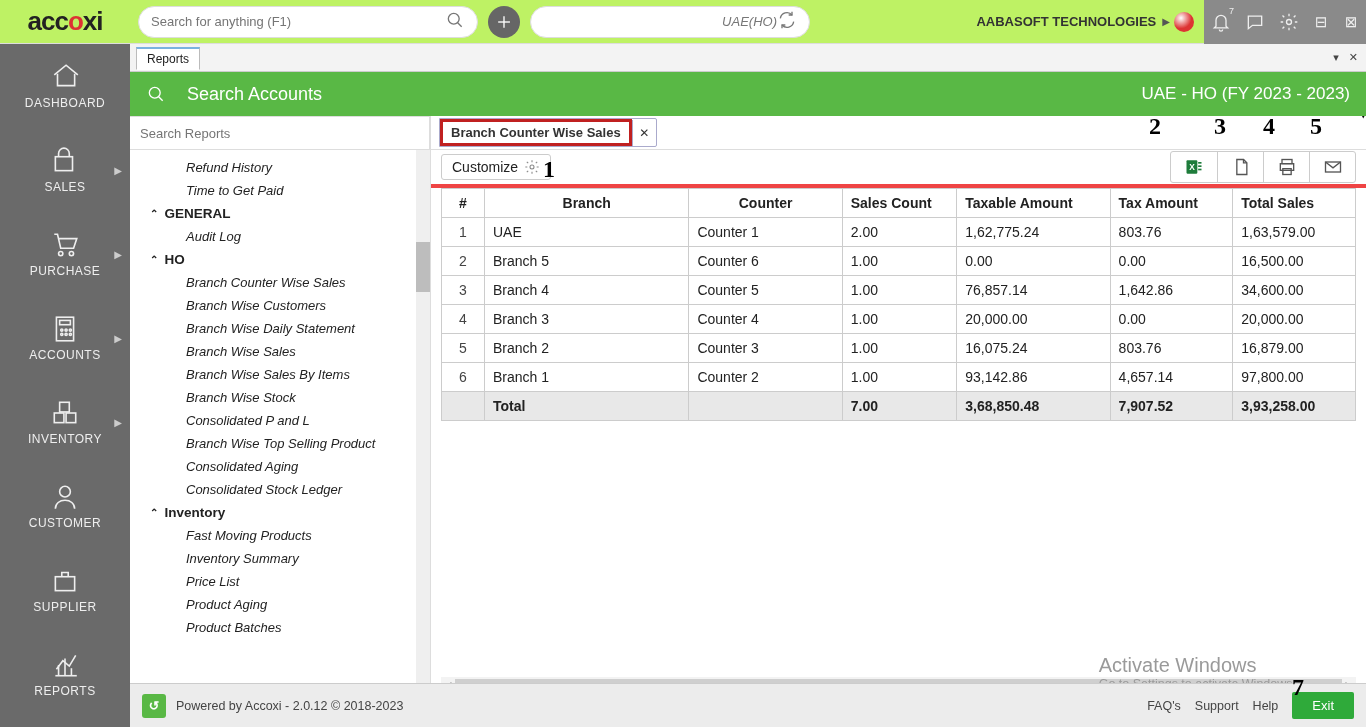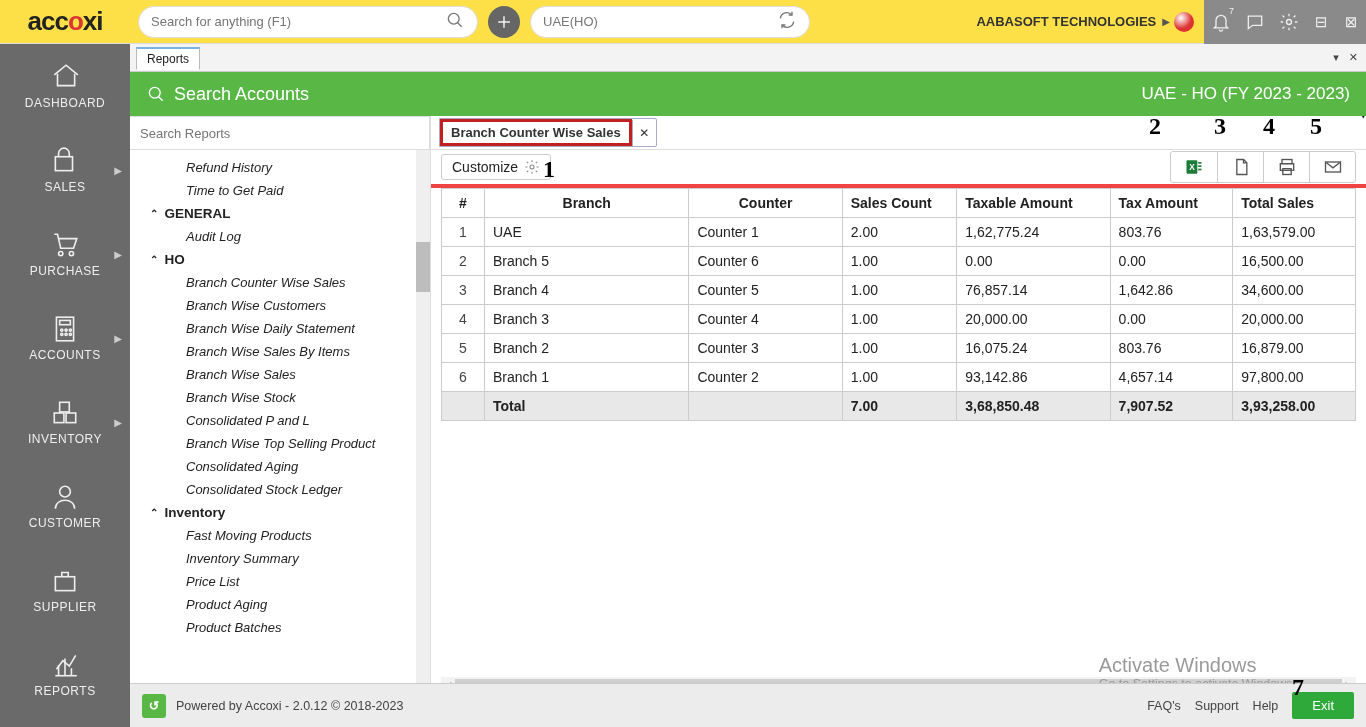--- a/index.html
+++ b/index.html
@@ -1,26 +1,26 @@
 <!DOCTYPE html>
 <html><head>
 <meta charset="utf-8">
 <style>
   * { box-sizing: border-box; margin: 0; padding: 0; }
   body { font-family: "Segoe UI", Arial, sans-serif; font-size: 13px; color: #222; background: #e9e9e9; width: 1366px; height: 727px; overflow: hidden; position: relative; }
 
   
-  .topbar { display: flex; align-items: center; height: 44px; background: #fde047; border-bottom: 1px solid #ddd; }
+  .topbar { display: flex; align-items: center; height: 44px; background: #bef264; border-bottom: 1px solid #ddd; }
   .logo { width: 130px; height: 44px; display: flex; align-items: center; justify-content: center; font-size: 26px; font-weight: 800; color: #222; letter-spacing: -1px; }
   .logo span.red { color: #d33; }
   .search-pill { display: flex; align-items: center; background: #fff; border: 1px solid #ddd; border-radius: 20px; height: 32px; padding: 0 12px; color: #777; }
   .search-main { width: 340px; margin-left: 8px; justify-content: space-between; }
   .search-main input { border: none; outline: none; width: 280px; font-size: 13px; color: #333; }
   .plus-btn { width: 32px; height: 32px; border-radius: 50%; background: #666; color: #fff; display: flex; align-items: center; justify-content: center; margin: 0 10px; }
-  .branch-pill { width: 280px; justify-content: space-between; }
+  .branch-pill { width: 280px; justify-content: flex-end; font-style: italic; }
   .spacer { flex: 1; }
   .company-label { font-size: 13px; color: #333; margin-right: 6px; font-weight: 600; }
   .ball { width: 20px; height: 20px; border-radius: 50%; background: radial-gradient(circle at 35% 30%, #fff, #d33 55%); margin: 0 10px 0 4px; }
   .tb-icons { display: flex; align-items: center; height: 44px; background: #8a8a8a; }
   .tb-icon { width: 34px; height: 44px; display: flex; align-items: center; justify-content: center; color: #eee; position: relative; }
   .tb-icon .badge { position: absolute; top: 6px; right: 4px; font-size: 9px; color: #eee; }
   .tb-winbtns { display: flex; background: #8a8a8a; }
   .tb-winbtns .w { width: 30px; height: 44px; display: flex; align-items: center; justify-content: center; color: #eee; font-size: 15px; }
 
   
@@ -30,21 +30,21 @@
   .nav-item svg { width: 30px; height: 30px; fill: none; stroke: #eee; stroke-width: 1.5; }
   .nav-item .lbl { margin-top: 4px; font-size: 12px; letter-spacing: 0.5px; }
 
   
   .content { position: absolute; left: 130px; top: 44px; right: 0; bottom: 0; display: flex; flex-direction: column; }
   .tabstrip { height: 28px; background: #f3f3f3; border-bottom: 1px solid #ccc; display: flex; align-items: center; padding-left: 6px; position: relative; }
   .tabstrip .tab { background: #fff; border: 1px solid #bbb; border-bottom: 1px solid #fff; padding: 3px 10px; font-size: 12px; border-top: 2px solid #7ab2e0; position: relative; top: 1px; }
   .tabstrip .tab-controls { margin-left: auto; display: flex; gap: 10px; padding-right: 8px; font-size: 11px; color: #444; }
 
   .greenbar { height: 44px; background: #59b845; display: flex; align-items: center; padding: 0 16px; color: #fff; font-size: 18px; }
-  .greenbar .sa { display: flex; align-items: center; gap: 8px; font-weight: 400; }
+  .greenbar .sa { display: flex; align-items: center; gap: 21px; font-weight: 400; }
   .greenbar .fy { margin-left: auto; font-size: 17px; }
 
   .workarea { flex: 1; display: flex; overflow: hidden; }
   .reports-tree { width: 300px; background: #f97316; display: flex; flex-direction: column; }
   .tree-search { height: 34px; border: 1px solid #ddd; border-left: 0; background: #fff; }
   .tree-search input { border: none; outline: none; width: 100%; height: 100%; padding: 0 10px; font-size: 13px; }
   .tree-body { flex: 1; overflow-y: auto; background: #fff; position: relative; padding: 6px 0; }
   .tree-body .vtrack { position: absolute; right: 0; top: 0; bottom: 0; width: 14px; background: #efefef; }
   .tree-body .vthumb { position: absolute; right: 0; top: 92px; width: 14px; height: 50px; background: #bdbdbd; border-radius: 0; }
   .tree-item { padding: 4px 6px 4px 56px; font-size: 13px; color: #222; cursor: pointer; font-style: italic; }
@@ -257,22 +257,22 @@
             <span>GENERAL</span>
           </div>
           <div class="tree-item">Audit Log</div>
           <div class="tree-group">
             <span class="chev">⌃</span>
             <span>HO</span>
           </div>
           <div class="tree-item">Branch Counter Wise Sales</div>
           <div class="tree-item">Branch Wise Customers</div>
           <div class="tree-item">Branch Wise Daily Statement</div>
+          <div class="tree-item">Branch Wise Sales</div>
           <div class="tree-item">Branch Wise Sales By Items</div>
-          <div class="tree-item">Branch Wise Sales</div>
           <div class="tree-item">Branch Wise Stock</div>
           <div class="tree-item">Consolidated P and L</div>
           <div class="tree-item">Branch Wise Top Selling Product</div>
           <div class="tree-item">Consolidated Aging</div>
           <div class="tree-item">Consolidated Stock Ledger</div>
           <div class="tree-group">
             <span class="chev">⌃</span>
             <span>Inventory</span>
           </div>
           <div class="tree-item">Fast Moving Products</div>

